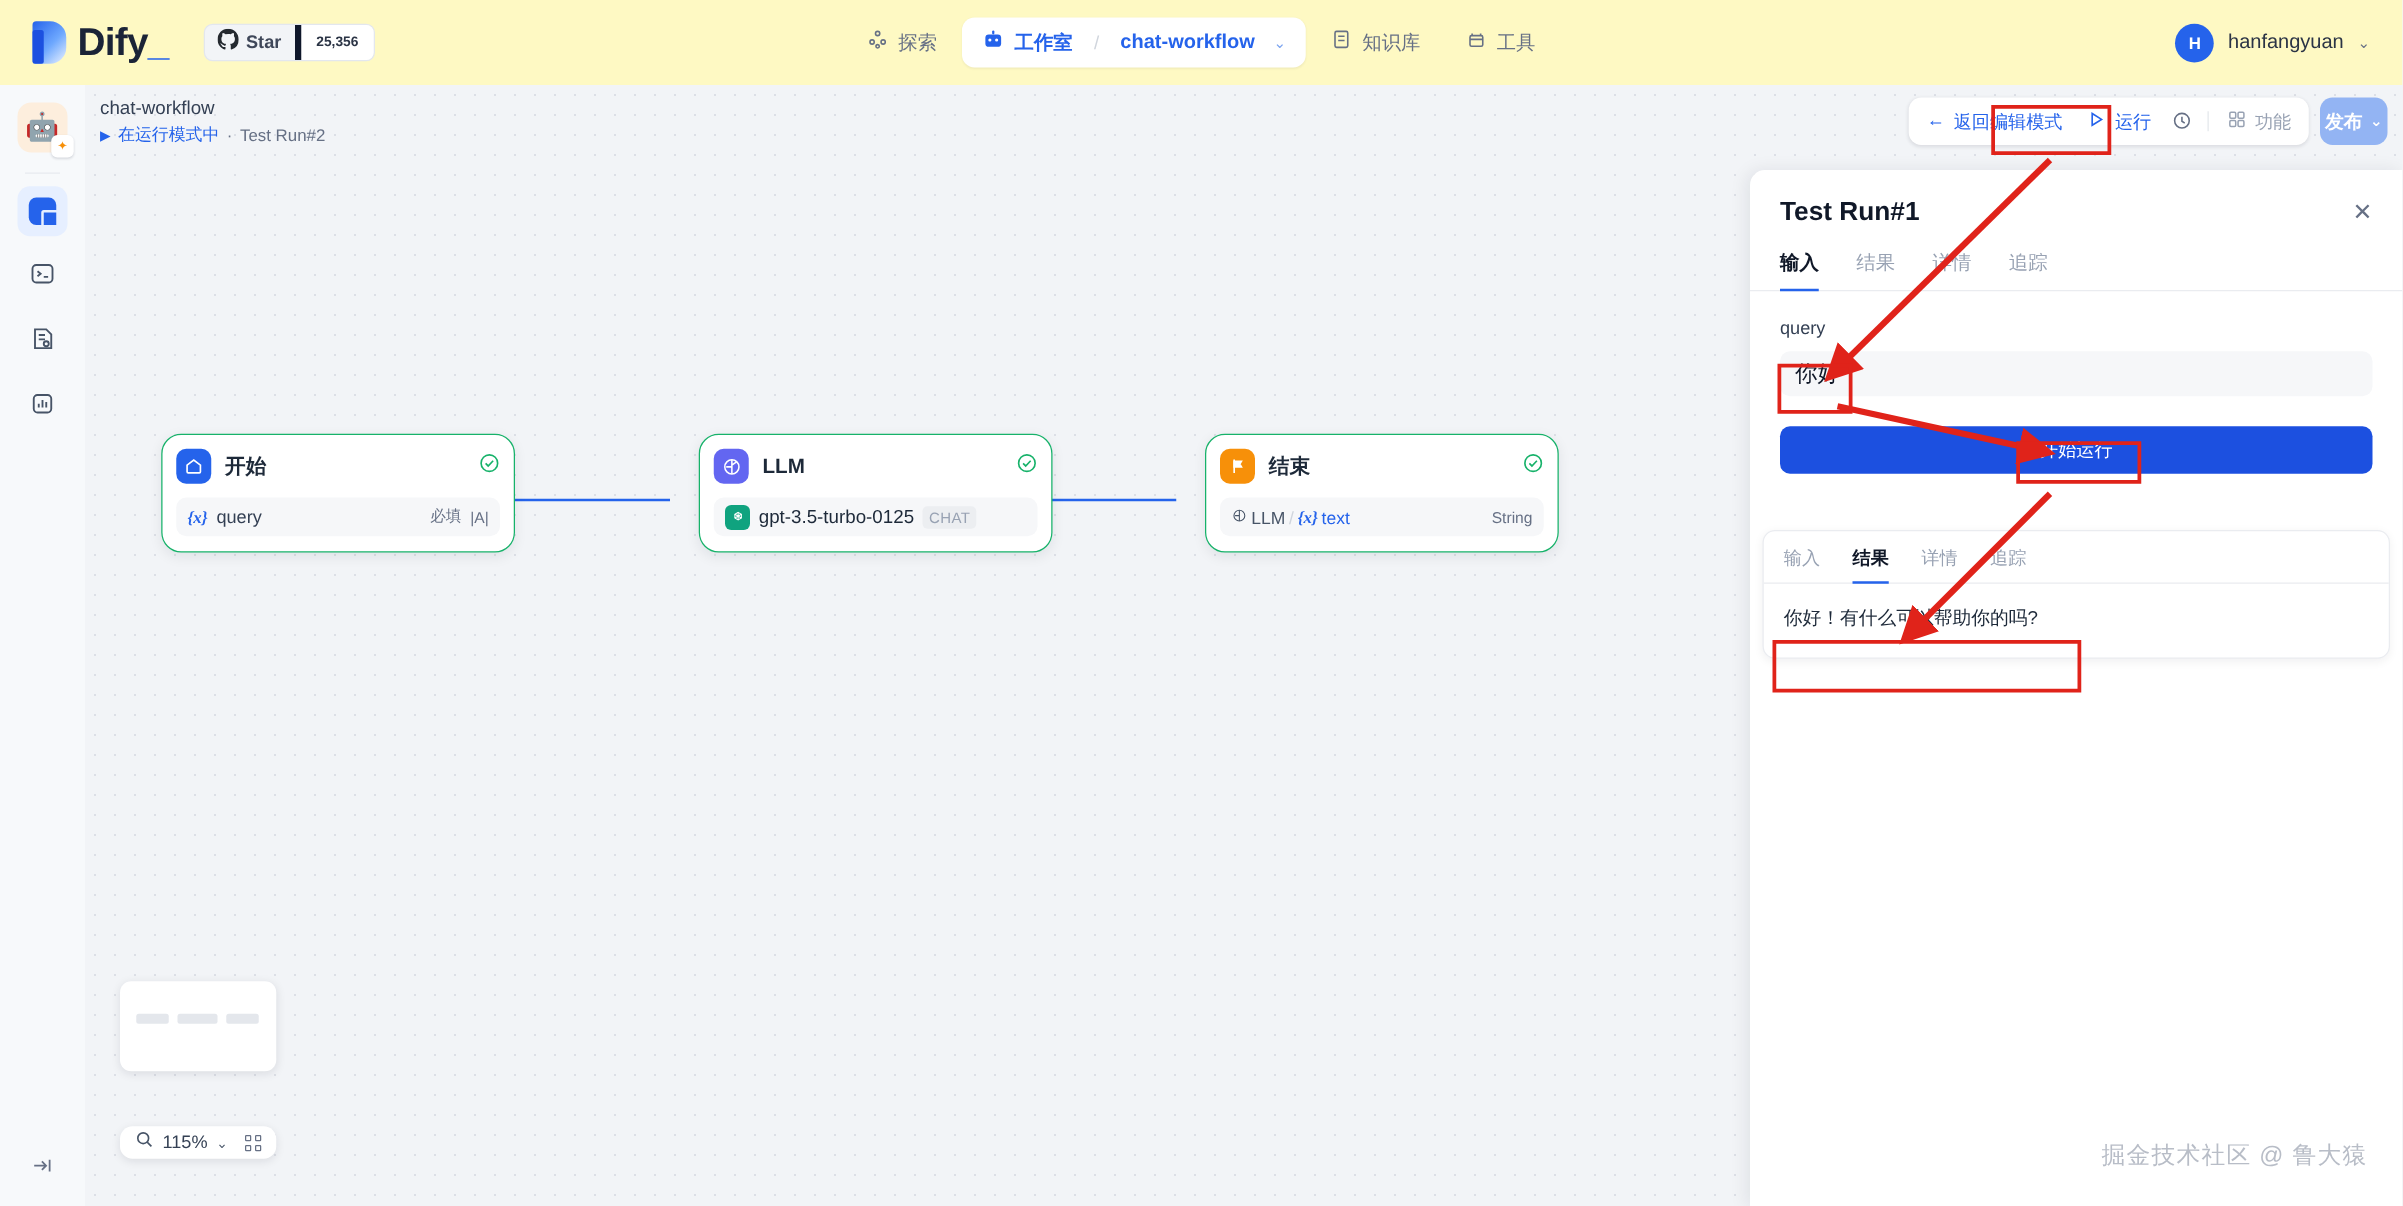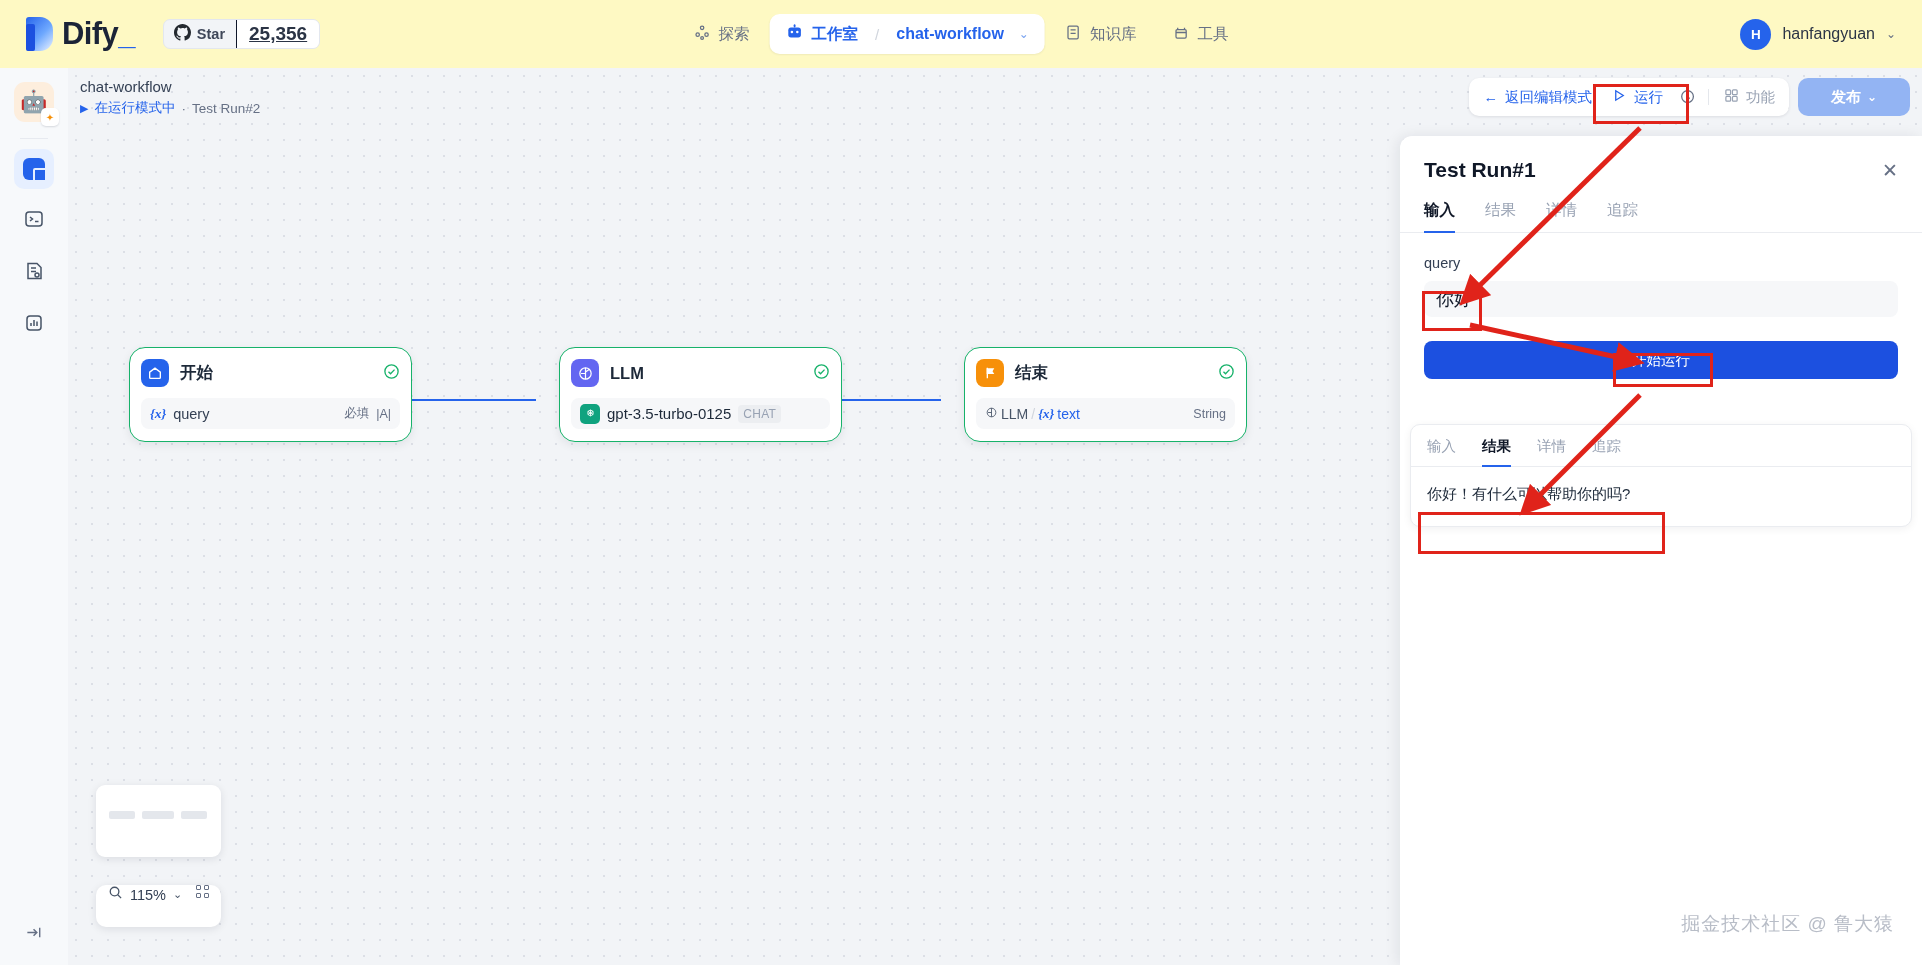--- a/index.html
+++ b/index.html
@@ -35,22 +35,22 @@
   .star-box {
     display: flex; align-items: center; height: 30px;
     margin-left: 28px;
     border: 1px solid #e3e7ee; border-radius: 7px; overflow: hidden;
     background: #f2f4f7;
   }
   .star-left { display: flex; align-items: center; gap: 6px; padding: 0 11px 0 10px; height: 100%; }
   .star-label { font-size: 14.5px; font-weight: 700; color: #3f4759; }
   .star-count {
     padding: 0 12px; height: 100%; display: flex; align-items: center;
-    background: #fff; border-left: 1px solid #0f172a;
-    font-size: 19px; font-weight: 600; color: #2b3445; text-decoration: underline;
+    background: #fff; border-left: 5px solid #0f172a;
+    font-size: 11px; font-weight: 600; color: #2b3445;
   }
 
   .nav-center {
     position: absolute; left: 50%; transform: translateX(-50%);
     display: flex; align-items: center; gap: 4px; height: 46px;
   }
   .nav-item {
     display: flex; align-items: center; gap: 8px;
     padding: 0 16px; height: 40px; border-radius: 10px;
     font-size: 15.5px; color: #667085; cursor: pointer;
@@ -152,21 +152,21 @@
     font-size: 14.5px; color: #2563eb;
   }
   .tb-icon-btn {
     width: 30px; height: 30px; display: flex; align-items: center; justify-content: center;
     border-radius: 7px; cursor: pointer; color: #667085; font-size: 16px;
   }
   .tb-vsep { width: 1px; height: 16px; background: #e4e7ec; margin: 0 5px; }
   .tb-feature { color: #98a2b3; }
   .tb-publish {
     display: flex; align-items: center; gap: 6px;
-    height: 38px; padding: 0 33px; border-radius: 10px;
+    height: 38px; padding: 0 4px; border-radius: 10px;
     background: #93b4f3; color: #fff; font-size: 15px; font-weight: 600;
     cursor: pointer;
   }
 
   
   .node {
     position: absolute; width: 283px;
     background: #fff; border: 1.6px solid #17b26a;
     border-radius: 16px;
     box-shadow: 0 3px 10px rgba(16,24,40,.08);
@@ -212,23 +212,23 @@
   .minimap {
     position: absolute; left: 28px; bottom: 108px;
     width: 125px; height: 72px; background: #fff; border-radius: 9px;
     box-shadow: 0 2px 8px rgba(16,24,40,.1);
     padding: 26px 13px;
   }
   .mm-row { display: flex; gap: 7px; }
   .mm-bar { height: 8px; border-radius: 2px; background: #e4e7ec; }
   .zoomctl {
     position: absolute; left: 28px; bottom: 38px;
-    height: 42px; background: #fff; border-radius: 10px;
+    height: 26px; background: #fff; border-radius: 10px;
     box-shadow: 0 2px 8px rgba(16,24,40,.1);
-    display: flex; align-items: flex-start; padding: 0 12px; gap: 14px;
+    display: flex; align-items: center; padding: 0 12px; gap: 14px;
   }
   .zc-left { display: flex; align-items: center; gap: 7px; cursor: pointer; }
   .zc-val { font-size: 14.5px; color: #344054; }
   .zc-caret { font-size: 11px; color: #475467; }
   .zc-add { display: grid; grid-template-columns: 5px 5px; gap: 3px; cursor: pointer; }
   .zc-dot { width: 5px; height: 5px; border: 1px solid #667085; border-radius: 1px; }
 
   
   .panel {
     position: absolute; top: 136px; right: 0; width: 522px; height: 829px;

